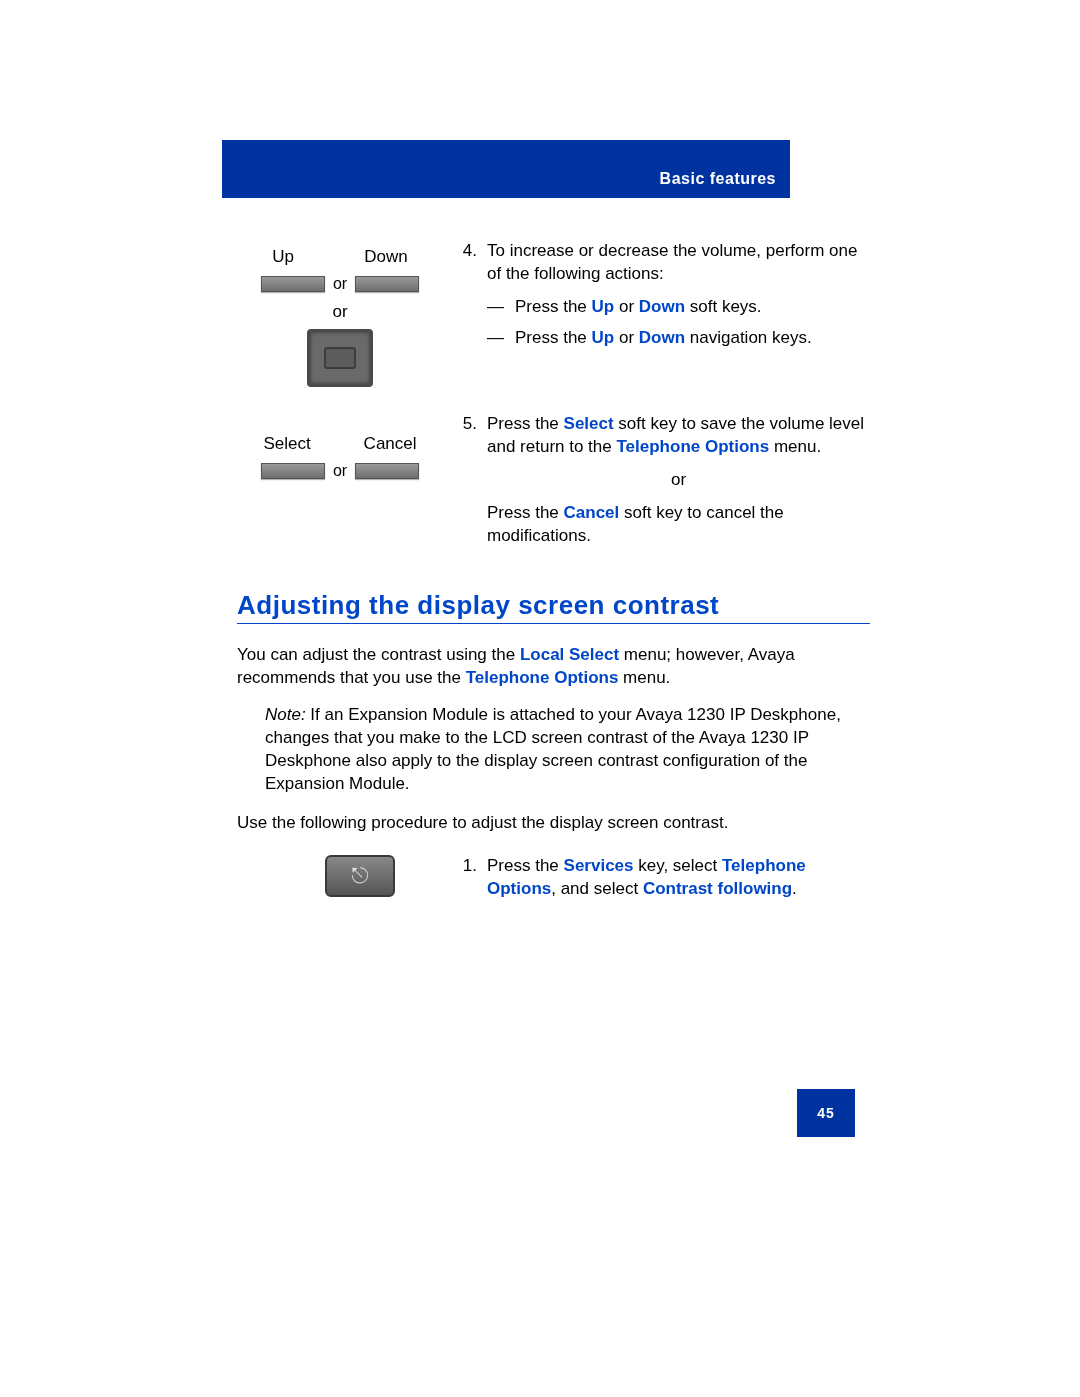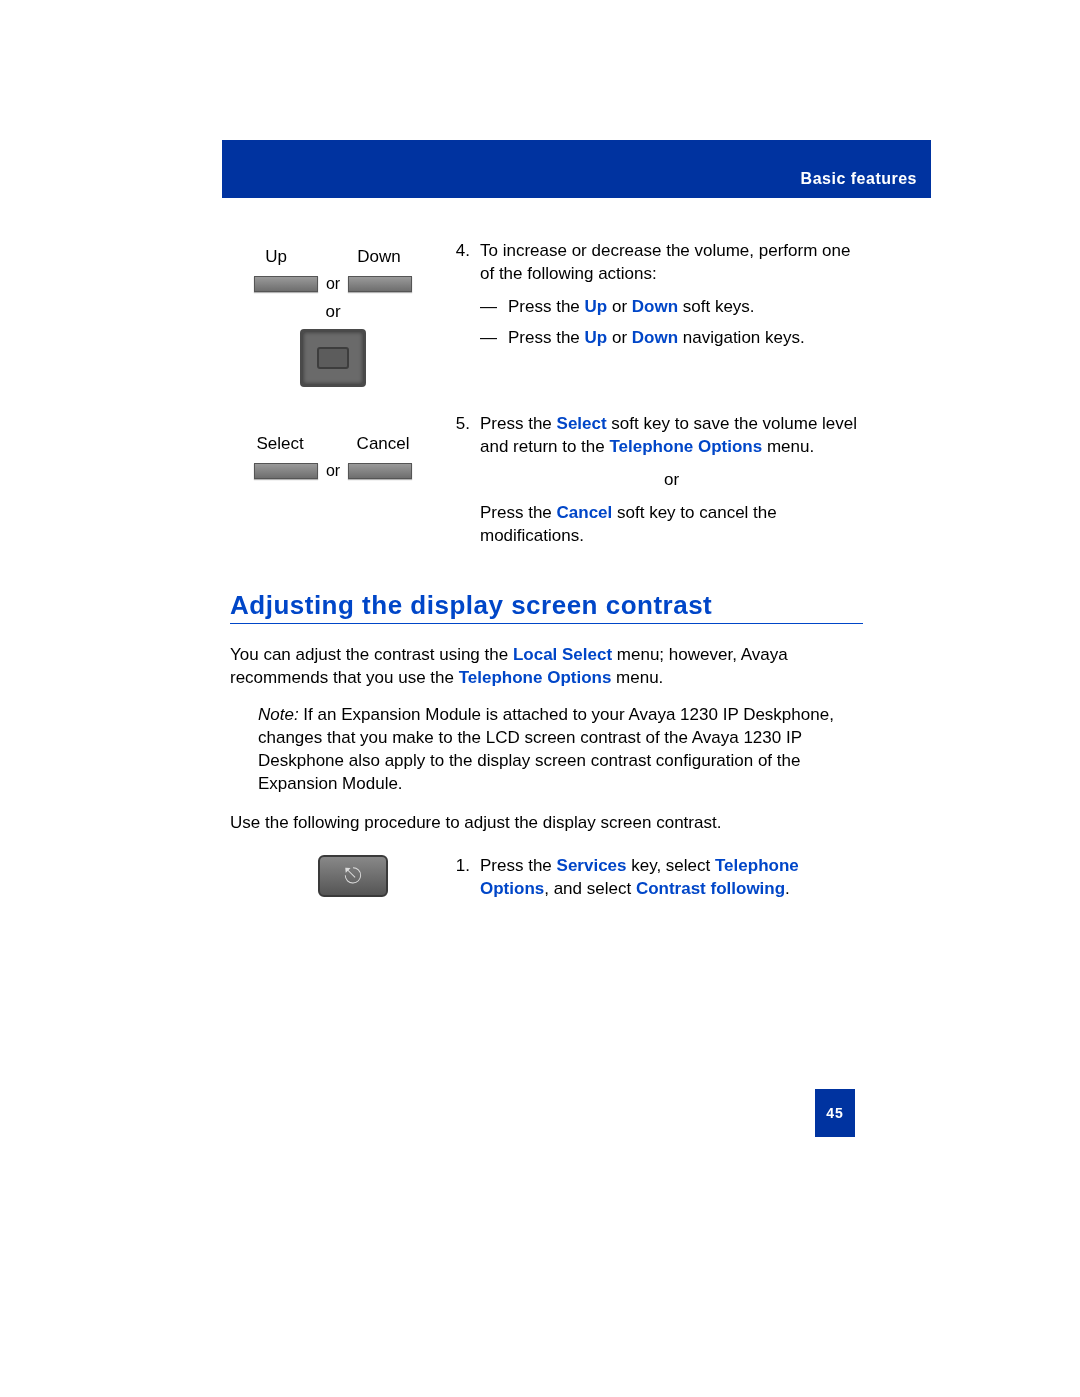--- a/index.html
+++ b/index.html
@@ -14,36 +14,36 @@
   .page {
     width: 1080px;
     min-height: 1397px;
     position: relative;
     box-sizing: border-box;
   }
   .header-bar {
     position: absolute;
     left: 222px;
     top: 140px;
-    width: 709px;
+    width: 568px;
     height: 58px;
     background: #0033a0;
   }
   .header-text {
     position: absolute;
     right: 14px;
     bottom: 8px;
     color: #fff;
     font-weight: bold;
     font-size: 16px;
     letter-spacing: 0.5px;
   }
   .content {
     position: absolute;
-    left: 230px;
+    left: 237px;
     top: 240px;
     width: 633px;
   }
   .step-row {
     display: flex;
     align-items: flex-start;
     margin-bottom: 26px;
   }
   .left-col {
     width: 206px;
@@ -150,21 +150,21 @@
     margin-bottom: 14px;
   }
   .note-block {
     margin-left: 28px;
     margin-bottom: 16px;
   }
   .page-number-box {
     position: absolute;
     right: 225px;
     bottom: 260px;
-    width: 40px;
+    width: 58px;
     height: 48px;
     background: #0033a0;
     color: #fff;
     font-weight: bold;
     font-size: 14px;
     display: flex;
     align-items: center;
     justify-content: center;
     letter-spacing: 1px;
   }

